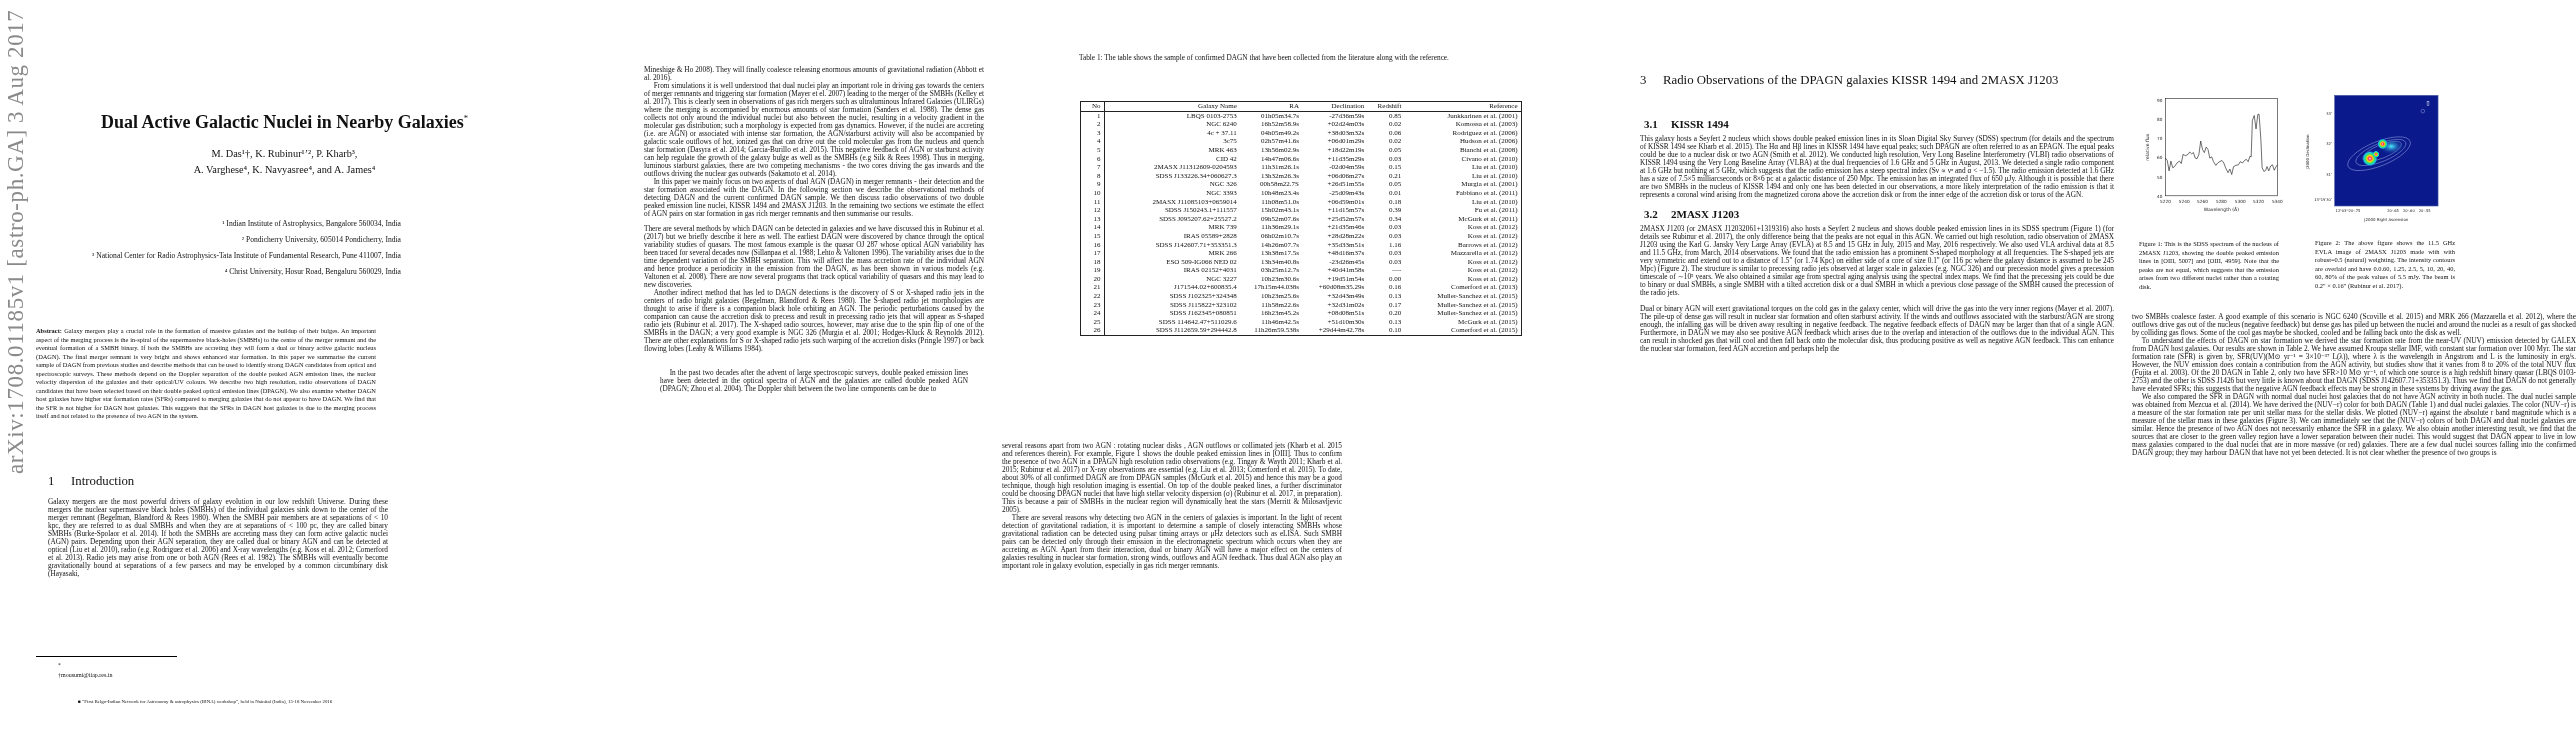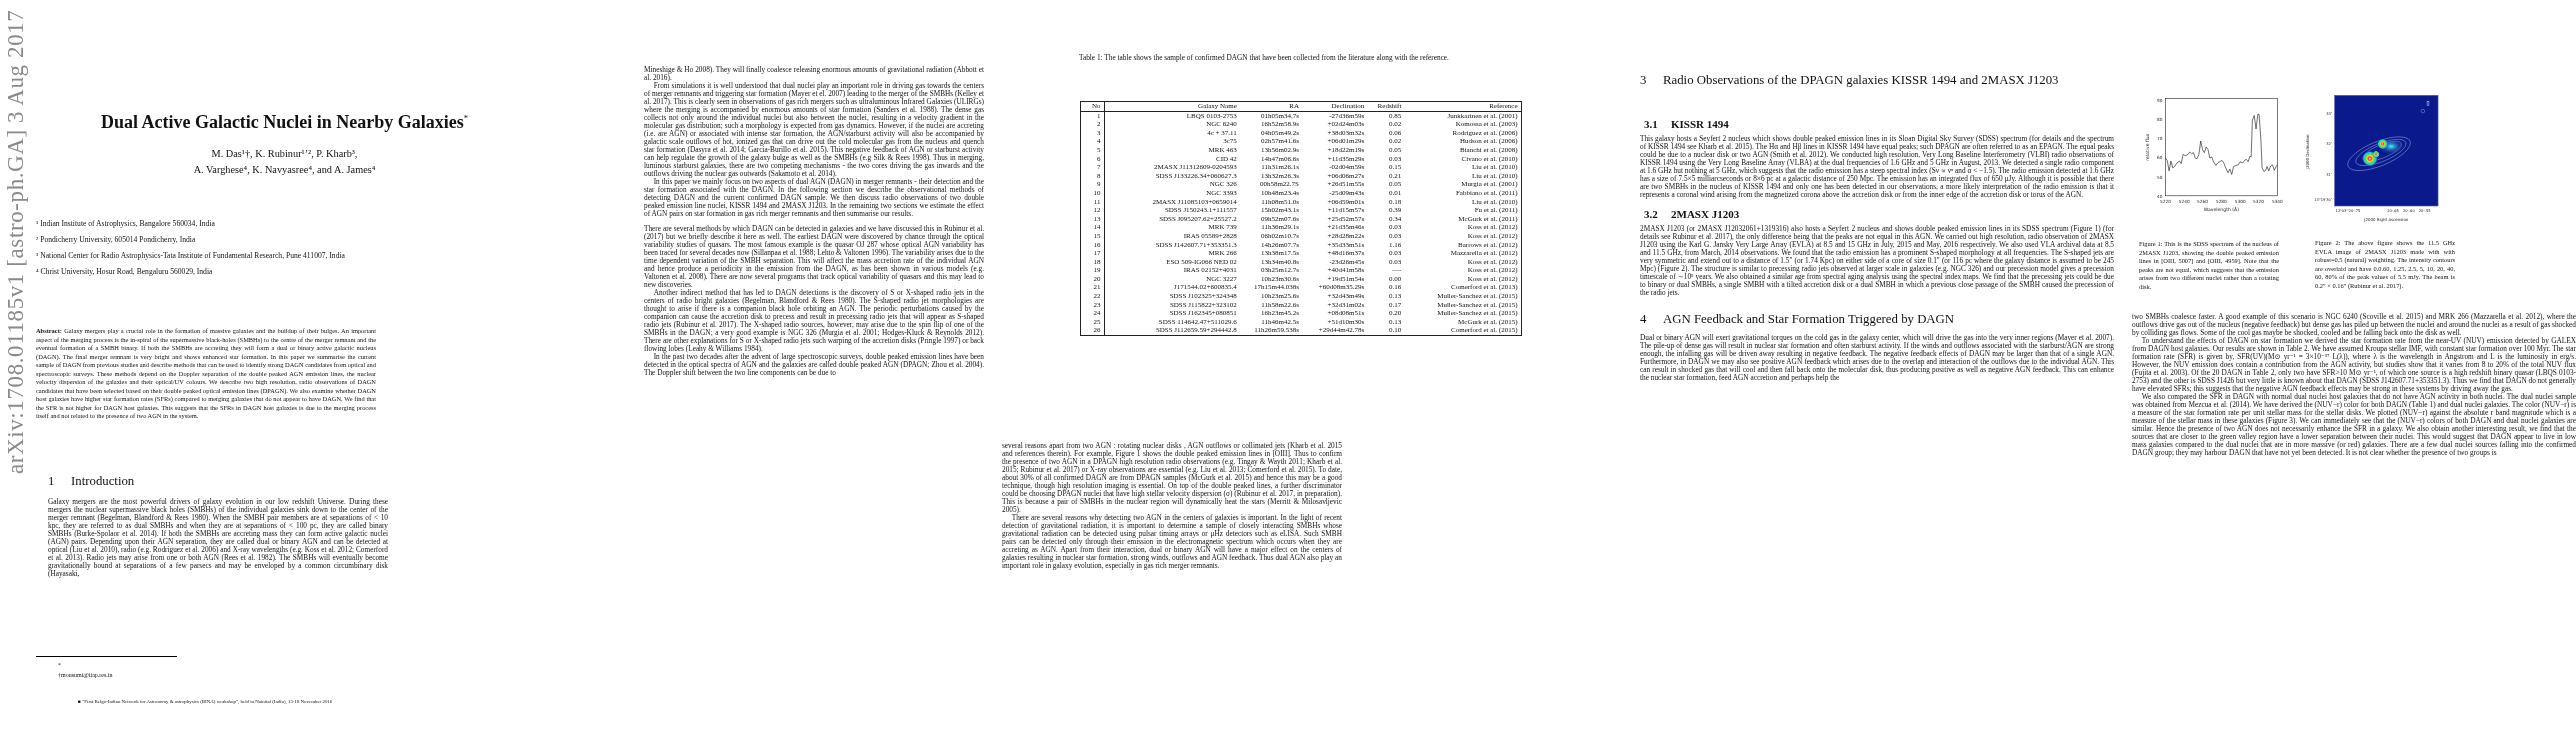--- a/index.html
+++ b/index.html
@@ -6,21 +6,21 @@
   body{width:2576px;height:729px;position:relative;overflow:hidden;
        font-family:"Liberation Serif","DejaVu Serif",serif;color:#111;}
   .abs{position:absolute;}
   .arxiv{position:absolute;left:4.9px;top:0;width:27px;height:474px;}
   .arxiv span{position:absolute;left:0;bottom:0;transform-origin:left bottom;
      transform:rotate(-90deg) translate(0,24px);white-space:nowrap;
      font-family:"Liberation Serif",serif;font-size:23px;color:#8a8a8a;letter-spacing:0.6px;}
   .title{left:72px;top:112px;width:425px;text-align:center;font-weight:bold;font-size:18px;}
   .title sup{font-size:8.5px;font-weight:normal;}
   .authors{left:72px;top:146px;width:425px;text-align:center;font-size:10.3px;line-height:16px;}
-  .affils{left:36px;top:216px;width:365px;text-align:left;font-size:7.6px;line-height:16px;}
+  .affils{left:36px;top:216px;width:365px;text-align:right;font-size:7.6px;line-height:16px;}
   .affils div{white-space:nowrap;}
   .para{font-size:7.3px;line-height:8px;text-align:justify;}
   .abstract{left:36px;top:327px;width:340px;font-size:6.4px;line-height:8.5px;}
   .abstract b{font-weight:bold;}
   h2{margin:0;font-size:12.8px;font-weight:normal;line-height:16px;}
   h3{margin:4px;font-size:11px;font-weight:bold;line-height:13.4px;}
   .sec-num{display:inline-block;width:23px;}
   .sub-num{display:inline-block;width:27px;}
   .footline{position:absolute;left:36px;top:656px;width:141px;height:0.6px;background:#000;}
   .foot{font-size:5.5px;line-height:8.5px;}
@@ -70,21 +70,21 @@
 <div class="abs foot" style="left:58px;top:661px;">*</div>
 <div class="abs foot" style="left:58px;top:671px;font-size:6px;">†mousumi@iiap.res.in</div>
 <div class="abs bottom-note">■  ”First Belgo-Indian Network for Astronomy &amp; astrophysics (BINA) workshop”, held in Nainital (India), 15-18 November 2016</div>
 
 <div class="abs" style="left:644px;top:66px;width:340px;">
   <p class="para" style="margin:0;">Mineshige &amp; Ho 2008). They will finally coalesce releasing enormous amounts of gravitational radiation (Abbott et al. 2016).</p>
   <p class="para" style="margin:0;text-indent:9.7px;">From simulations it is well understood that dual nuclei play an important role in driving gas towards the centers of merger remnants and triggering star formation (Mayer et el. 2007) leading to the merger of the SMBHs (Kelley et al. 2017). This is clearly seen in observations of gas rich mergers such as ultraluminous Infrared Galaxies (ULIRGs) where the merging is accompanied by enormous amounts of star formation (Sanders et al. 1988). The dense gas collects not only around the individual nuclei but also between the nuclei, resulting in a velocity gradient in the molecular gas distribution; such a morphology is expected from gas dynamics. However, if the nuclei are accreting (i.e. are AGN) or associated with intense star formation, the AGN/starburst activity will also be accompanied by galactic scale outflows of hot, ionized gas that can drive out the cold molecular gas from the nucleus and quench star formation (Dasyra et al. 2014; Garcia-Burillo et al. 2015). This negative feedback of AGN or starburst activity can help regulate the growth of the galaxy bulge as well as the SMBHs (e.g Silk &amp; Rees 1998). Thus in merging, luminous starburst galaxies, there are two competing mechanisms - the two cores driving the gas inwards and the outflows driving the nuclear gas outwards (Sakamoto et al. 2014).</p>
   <p class="para" style="margin:0;text-indent:9.7px;">In this paper we mainly focus on two aspects of dual AGN (DAGN) in merger remnants - their detection and the star formation associated with the DAGN. In the following section we describe the observational methods of detecting DAGN and the current confirmed DAGN sample. We then discuss radio observations of two double peaked emission line nuclei, KISSR 1494 and 2MASX J1203. In the remaining two sections we estimate the effect of AGN pairs on star formation in gas rich merger remnants and then summarise our results.</p>
   <p class="para" style="margin:7.3px 0 0 0;">There are several methods by which DAGN can be detected in galaxies and we have discussed this in Rubinur et al. (2017) but we briefly describe it here as well. The earliest DAGN were discovered by chance through the optical variability studies of quasars. The most famous example is the quasar OJ 287 whose optical AGN variability has been traced for several decades now (Sillanpaa et al. 1988; Lehto &amp; Valtonen 1996). The variability arises due to the time dependent variation of the SMBH separation. This will affect the mass accretion rate of the individual AGN and hence produce a periodicity in the emission from the DAGN, as has been shown in various models (e.g. Valtonen et al. 2008). There are now several programs that track optical variability of quasars and this may lead to new discoveries.</p>
   <p class="para" style="margin:0;text-indent:9.7px;">Another indirect method that has led to DAGN detections is the discovery of S or X-shaped radio jets in the centers of radio bright galaxies (Begelman, Blandford &amp; Rees 1980). The S-shaped radio jet morphologies are thought to arise if there is a companion black hole orbiting an AGN. The periodic perturbations caused by the companion can cause the accretion disk to precess and result in precessing radio jets that will appear as S-shaped radio jets (Rubinur et al. 2017). The X-shaped radio sources, however, may arise due to the spin flip of one of the SMBHs in the DAGN; a very good example is NGC 326 (Murgia et al. 2001; Hodges-Kluck &amp; Reynolds 2012). There are other explanations for S or X-shaped radio jets such warping of the accretion disks (Pringle 1997) or back flowing lobes (Leahy &amp; Williams 1984).</p>
-  <p class="para" style="margin:0;text-indent:9.7px;">In the past two decades after the advent of large spectroscopic surveys, double peaked emission lines have been detected in the optical spectra of AGN and the galaxies are called double peaked AGN (DPAGN; Zhou et al. 2004). The Doppler shift between the two line components can be due to</p>
+  <p class="para" style="margin:16px;text-indent:9.7px;">In the past two decades after the advent of large spectroscopic surveys, double peaked emission lines have been detected in the optical spectra of AGN and the galaxies are called double peaked AGN (DPAGN; Zhou et al. 2004). The Doppler shift between the two line components can be due to</p>
 </div>
 
 <div class="abs cap" style="left:1079px;top:53px;width:486px;">Table 1: The table shows the sample of confirmed DAGN that have been collected from the literature along with the reference.</div>
 <div class="abs" style="left:1080px;top:101px;">
   <table class="t1" id="t1">
     <thead>
       <tr>
         <th class="no">No</th>
         <th class="r" style="width:128px">Galaxy Name</th>
         <th class="r" style="width:55px">RA</th>
@@ -311,21 +311,20 @@
 </div>
 
 <div class="abs" style="left:1640px;top:72px;width:486px;">
   <h2><span class="sec-num">3</span><span>Radio Observations of the DPAGN galaxies KISSR 1494 and 2MASX J1203</span></h2>
 </div>
 <div class="abs" style="left:1640px;top:114px;width:474px;">
   <h3><span class="sub-num">3.1</span><span>KISSR 1494</span></h3>
   <p class="para" style="margin:3.6px 0 0 0;">This galaxy hosts a Seyfert 2 nucleus which shows double peaked emission lines in its Sloan Digital Sky Survey (SDSS) spectrum (for details and the spectrum of KISSR 1494 see Kharb et al. 2015). The Hα and Hβ lines in KISSR 1494 have equal peaks; such DPAGN are often referred to as an EPAGN. The equal peaks could be due to a nuclear disk or two AGN (Smith et al. 2012). We conducted high resolution, Very Long Baseline Interferometry (VLBI) radio observations of KISSR 1494 using the Very Long Baseline Array (VLBA) at the dual frequencies of 1.6 GHz and 5 GHz in August, 2013. We detected a single radio component at 1.6 GHz but nothing at 5 GHz, which suggests that the radio emission has a steep spectral index (Sν ∝ νᵅ and α &lt; −1.5). The radio emission detected at 1.6 GHz has a size of 7.5×5 milliarcseconds or 8×6 pc at a galactic distance of 250 Mpc. The emission has an integrated flux of 650 μJy. Although it is possible that there are two SMBHs in the nucleus of KISSR 1494 and only one has been detected in our observations, a more likely interpretation of the radio emission is that it represents a coronal wind arising from the magnetized corona above the accretion disk or from the inner edge of the accretion disk or torus of the AGN.</p>
   <h3 style="margin-top:8.5px;"><span class="sub-num">3.2</span><span>2MASX J1203</span></h3>
   <p class="para" style="margin:3.6px 0 0 0;">2MASX J1203 (or 2MASX J12032061+1319316) also hosts a Seyfert 2 nucleus and shows double peaked emission lines in its SDSS spectrum (Figure 1) (for details see Rubinur et al. 2017), the only difference being that the peaks are not equal in this AGN. We carried out high resolution, radio observation of 2MASX J1203 using the Karl G. Jansky Very Large Array (EVLA) at 8.5 and 15 GHz in July, 2015 and May, 2016 respectively. We also used VLA archival data at 8.5 and 11.5 GHz, from March, 2014 observations. We found that the radio emission has a prominent S-shaped morphology at all frequencies. The S-shaped jets are very symmetric and extend out to a distance of 1.5″ (or 1.74 Kpc) on either side of a core of size 0.1″ (or 116 pc where the galaxy distance is assumed to be 245 Mpc) (Figure 2). The structure is similar to precessing radio jets observed at larger scale in galaxies (e.g. NGC 326) and our precession model gives a precession timescale of ∼10⁵ years. We also obtained a similar age from spectral aging analysis using the spectral index maps. We find that the precessing jets could be due to binary or dual SMBHs, a single SMBH with a tilted accretion disk or a dual SMBH in which a previous close passage of the SMBH caused the precession of the radio jets.</p>
-  <h2 style="margin-top:13.4px;"><span class="sec-num">4</span><span>AGN Feedback and Star Formation Triggered by DAGN</span></h2>
   <p class="para" style="margin:7.3px 0 0 0;">Dual or binary AGN will exert gravitational torques on the cold gas in the galaxy center, which will drive the gas into the very inner regions (Mayer et al. 2007). The pile-up of dense gas will result in nuclear star formation and often starburst activity. If the winds and outflows associated with the starburst/AGN are strong enough, the infalling gas will be driven away resulting in negative feedback. The negative feedback effects of DAGN may be larger than that of a single AGN. Furthermore, in DAGN we may also see positive AGN feedback which arises due to the overlap and interaction of the outflows due to the individual AGN. This can result in shocked gas that will cool and then fall back onto the molecular disk, thus producing positive as well as negative AGN feedback. This can enhance the nuclear star formation, feed AGN accretion and perhaps help the</p>
 </div>
 
 <div class="fig" style="left:2132px;top:91px;width:152px;height:122px;">
   <svg width="152" height="122" viewBox="0 0 250 200">
     <rect x="55" y="12" width="184" height="160" fill="none" stroke="#222" stroke-width="1"></rect>
     <polyline fill="none" stroke="#111" stroke-width="1" points="55,110 58,114 61,131 64,115 67,126 70,124 74,118 78,115 81,119 84,104 88,106 92,104 95,100 98,103 101,101 104,110 107,111 110,104 113,82 116,96 119,101 122,92 125,96 128,110 131,108 134,116 138,122 141,118 144,116 148,114 151,118 154,126 158,134 161,128 164,137 167,124 171,122 175,121 178,116 182,118 185,114 188,112 191,116 194,107 196,108 198,48 201,40 204,62 207,38 209,38 212,80 214,126 217,132 220,130 222,124 225,131 228,123 231,121 234,130 237,124 239,121"></polyline>
     <g class="tick">
       <text x="50" y="175" text-anchor="end">40</text>
       <text x="50" y="144" text-anchor="end">50</text>

